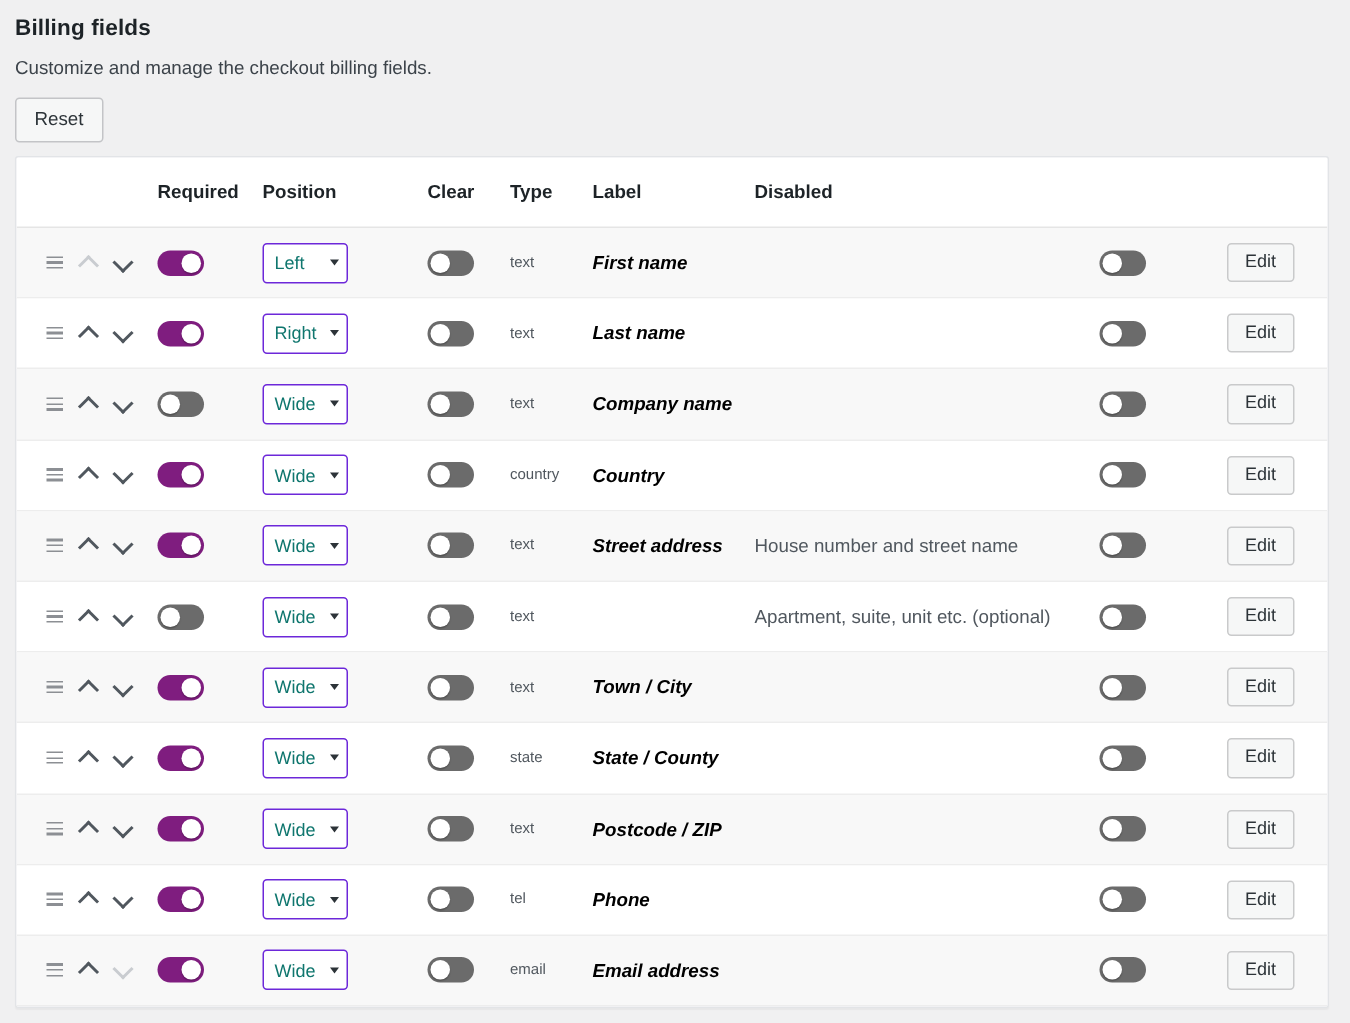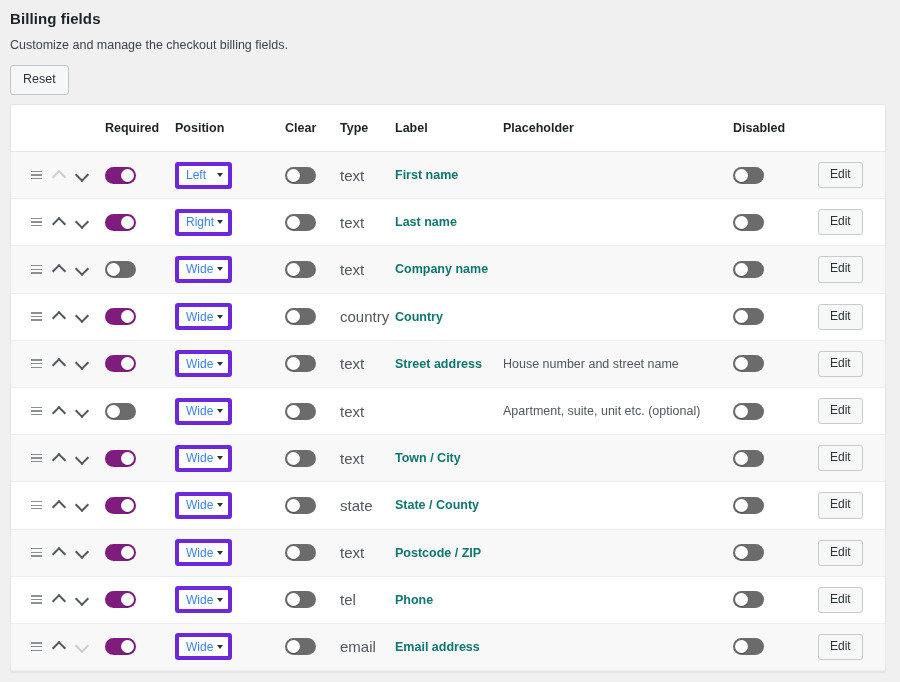--- a/index.html
+++ b/index.html
@@ -166,51 +166,52 @@
     background: #ffffff;
     box-shadow: 0 1px 1px rgba(0,0,0,.25);
     transition: none;
   }
   .toggle.on .knob { left: 16px; }
 
   
   .sel {
     width: 57px;
     height: 27px;
-    border: 4px solid #6d28d9;
+    border: 1px solid #6d28d9;
     background: #ffffff;
     border-radius: 3px;
     font-size: 12px;
-    color: #3b82f6;
+    color: #0f766e;
     font-family: "Liberation Sans", sans-serif;
     display: flex;
     align-items: center;
     padding: 0 5px 0 7px;
     cursor: pointer;
     position: relative;
   }
   .sel .sel-val { flex: 1; line-height: 1; }
   .sel .caret {
     width: 0; height: 0;
     border-left: 3.6px solid transparent;
     border-right: 3.6px solid transparent;
     border-top: 4.4px solid #2c3338;
     margin-left: 2px;
   }
 
   
   .t-type {
-    font-size: 15px;
+    font-size: 10px;
     color: #50575e;
   }
   .t-label {
     font-size: 12.5px;
     font-weight: 700;
-    color: #0f766e;
+    color: #000000;
     white-space: nowrap;
+    font-style: italic;
   }
   .t-placeholder {
     font-size: 12.5px;
     color: #50575e;
     white-space: nowrap;
   }
 
   .btn-edit {
     background: #f6f7f7;
     border: 1px solid #c9cacb;
@@ -238,21 +239,20 @@
 
   <div class="card">
 
     <div class="thead">
       <div class="c-handle"></div>
       <div class="c-required th">Required</div>
       <div class="c-position th">Position</div>
       <div class="c-clear th">Clear</div>
       <div class="c-type th">Type</div>
       <div class="c-label th">Label</div>
-      <div class="c-placeholder th">Placeholder</div>
       <div class="c-disabled th">Disabled</div>
       <div class="c-edit"></div>
     </div>
 
     <div id="rows">
         <div class="trow alt">
           <div class="c-handle">
             <span class="handle-icon">
               <i></i>
               <i></i>

